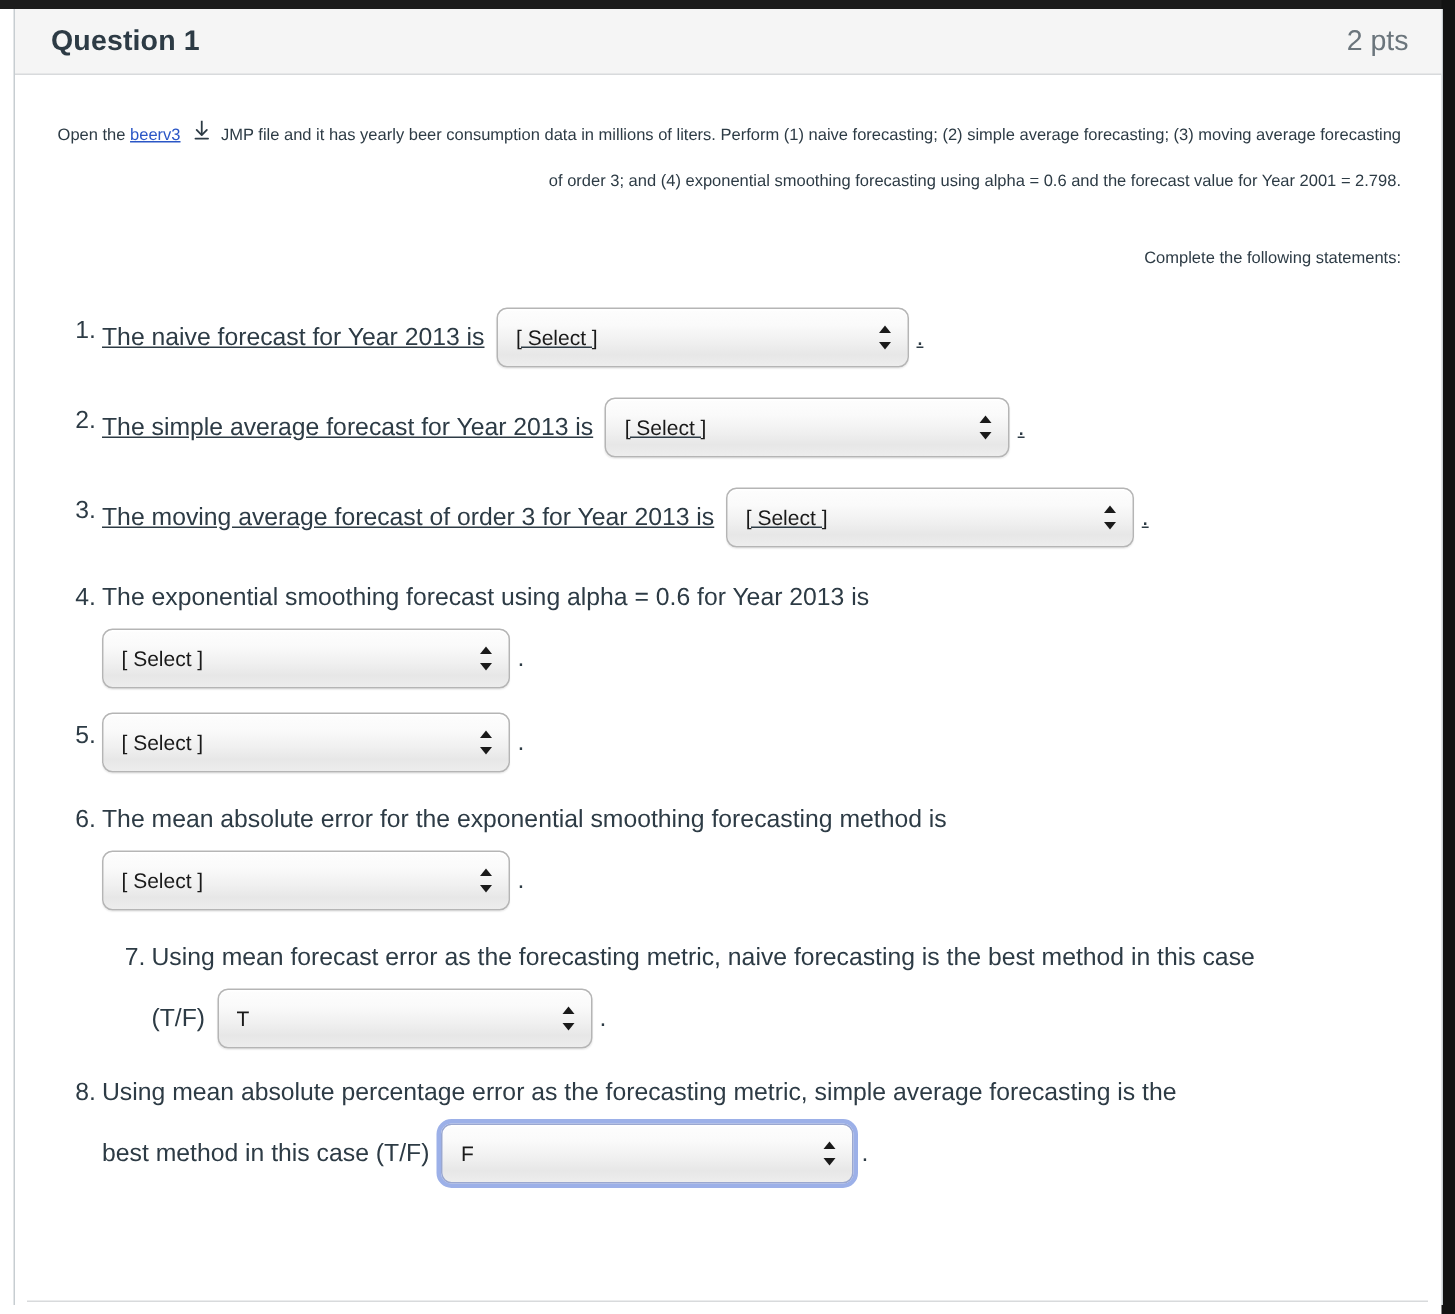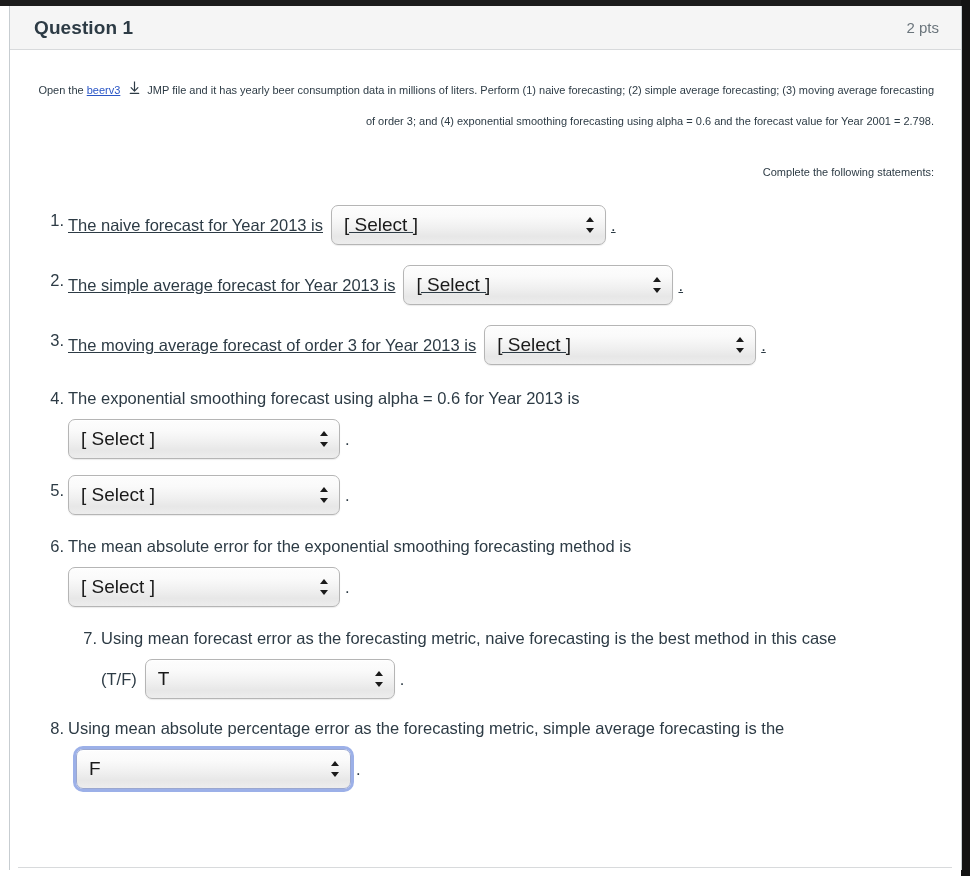--- a/index.html
+++ b/index.html
@@ -51,21 +51,21 @@
     justify-content: space-between;
     padding: 0 22px 0 24px;
   }
   .q-title {
     font-size: 19px;
     font-weight: bold;
     color: #2d3b45;
     letter-spacing: 0.1px;
   }
   .q-points {
-    font-size: 15px;
+    font-size: 19px;
     color: #6b757c;
   }
 
   .q-body {
     padding: 26px 24px 0 24px;
     position: relative;
   }
 
   .para {
     font-size: 11px;
@@ -140,21 +140,21 @@
     position: relative;
     display: inline-flex;
     align-items: flex-end;
     height: 40px;
     border: 1px solid #b5b5b5;
     border-radius: 7px;
     background: linear-gradient(to bottom,
                 #fdfdfd 0%, #fafafa 28%, #f0f0f0 58%, #e7e7e7 80%, #ededed 100%);
     box-shadow: inset 0 1px 0 #ffffff, 0 1px 1px rgba(0,0,0,0.08);
     padding: 0 36px 0 12px;
-    font-size: 19px;
+    font-size: 14px;
     color: #1a1a1a;
     cursor: pointer;
     user-select: none;
     vertical-align: middle;
     overflow: hidden;
   }
   .sel .sel-val {
     white-space: nowrap;
     overflow: hidden;
     text-overflow: ellipsis;
@@ -326,20 +326,21 @@
                   <i class="dn"></i>
                 </span>
             </span>
             <span class="after-dot">.</span>
           </div>
         </li>
 
         <li class="li-8">
           <div>Using mean absolute percentage error as the forecasting metric, simple average forecasting is the</div>
           <div class="line2">
+            <span class="txt">best method in this case (T/F)</span>
             <span class="sel focused sel-ml" style="width:275px">
               <span class="sel-val">F</span>
               <span class="arrows">
                   <i class="up"></i>
                   <i class="dn"></i>
                 </span>
             </span>
             <span class="after-dot">.</span>
           </div>
         </li>

